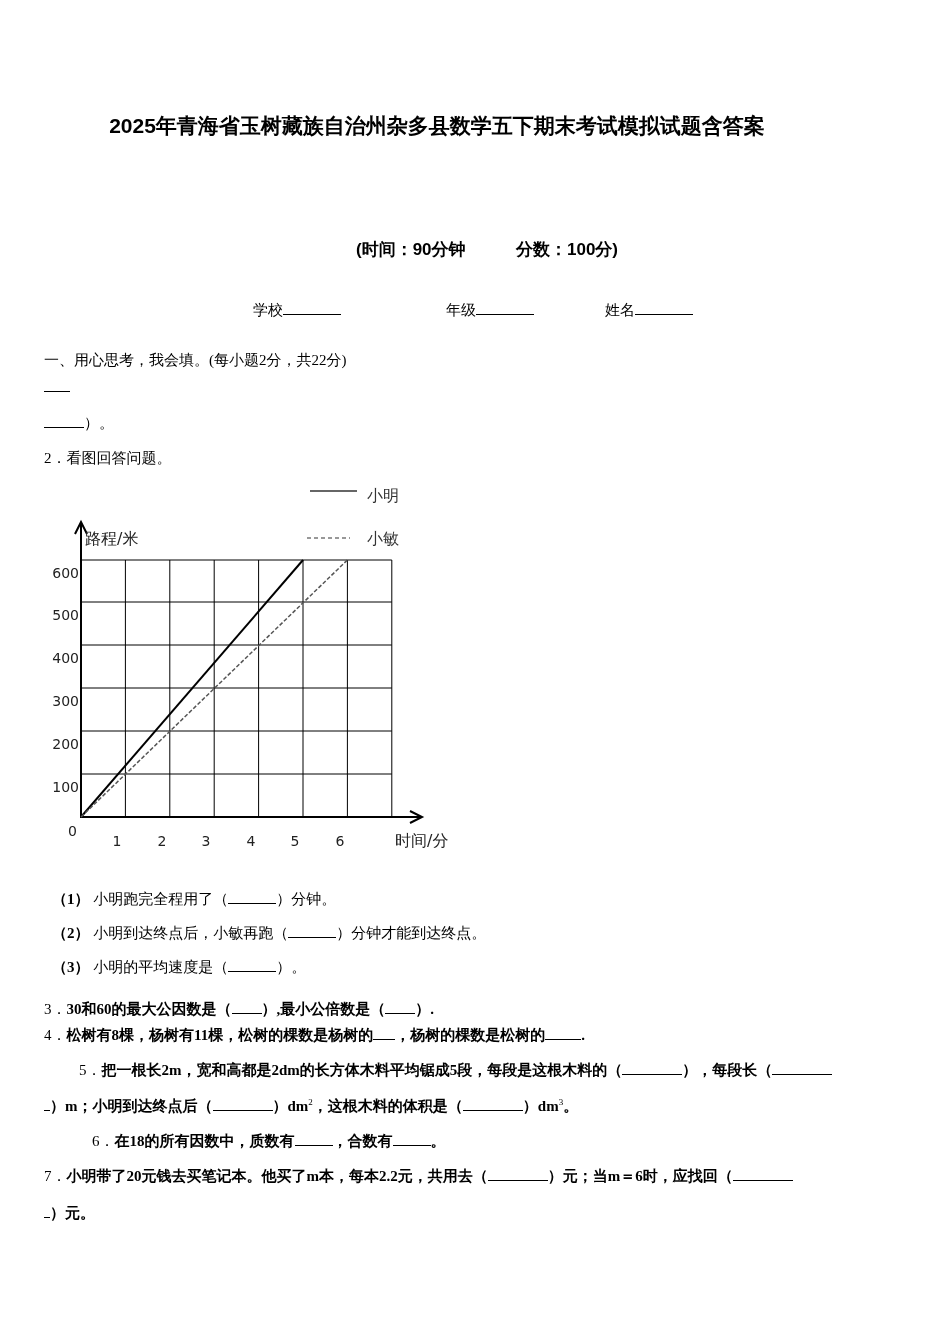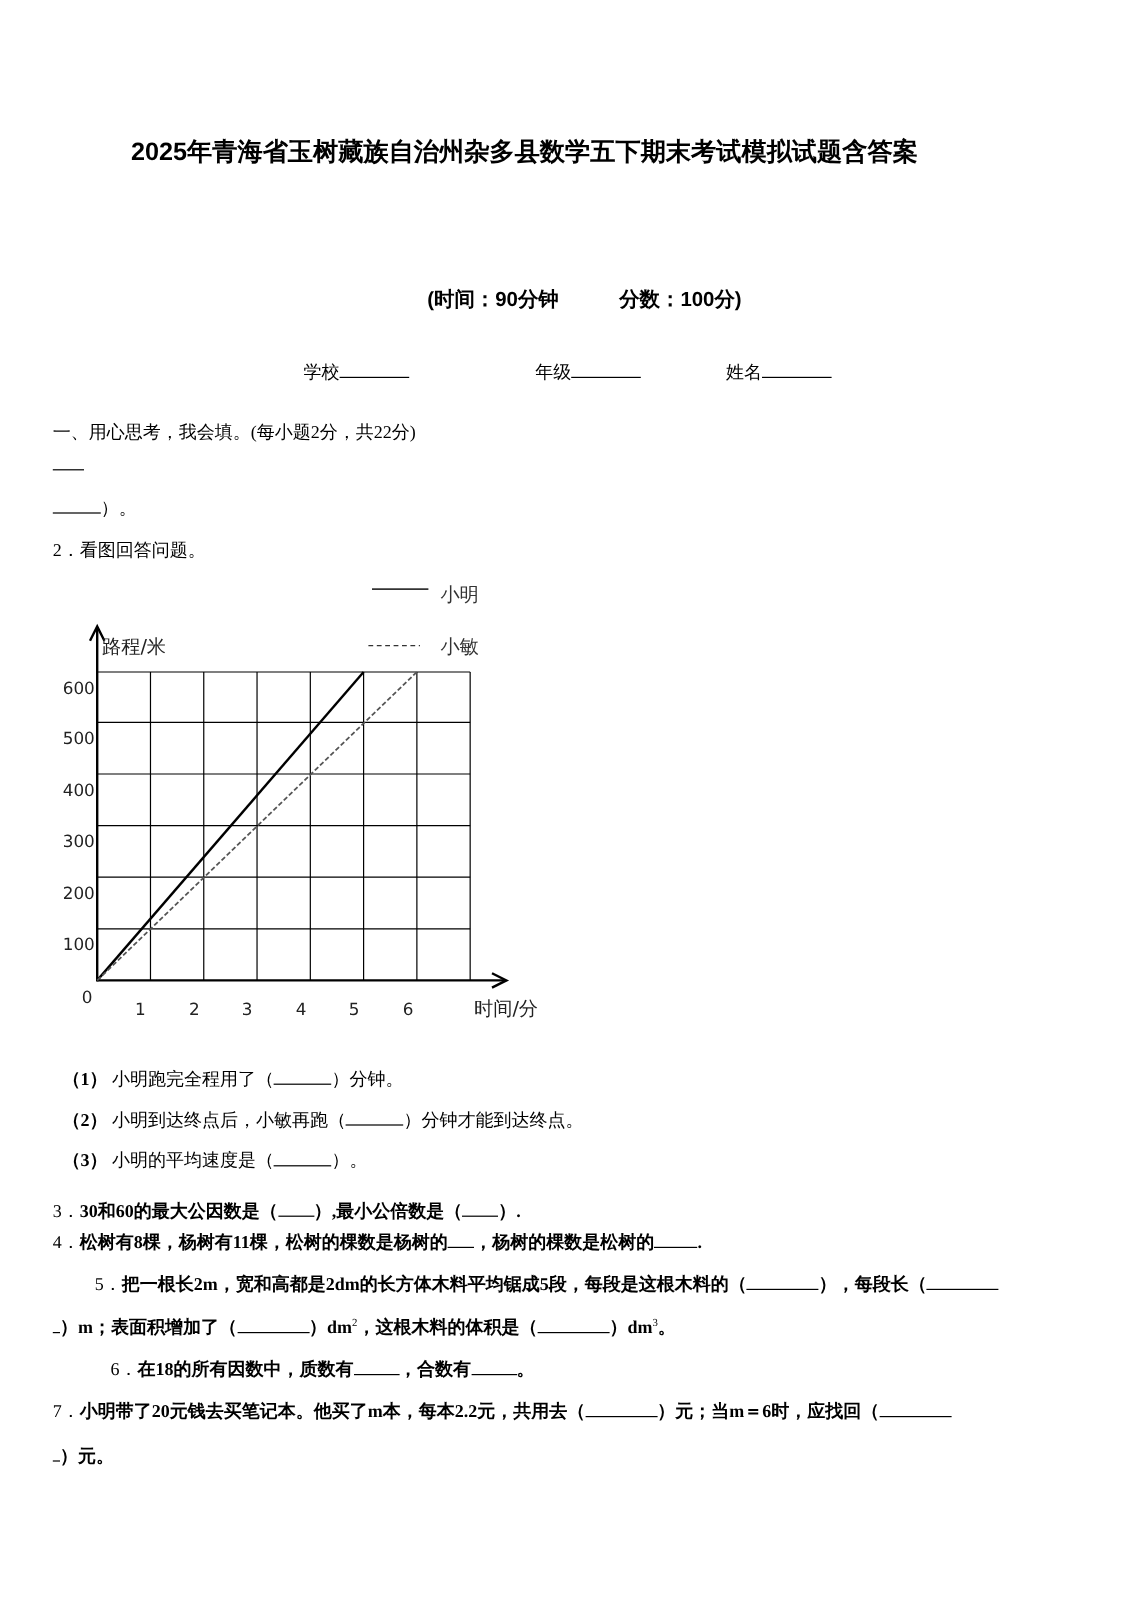--- a/index.html
+++ b/index.html
@@ -132,21 +132,21 @@
 </div>
 
 <div class="abs q" style="left:44px; top:1025px;">
   <span>4．</span><span class="bold">松树有8棵，杨树有11棵，松树的棵数是杨树的</span><span class="blank" style="width:22px;"></span><span class="bold">，杨树的棵数是松树的</span><span class="blank" style="width:36px;"></span><span class="bold">.</span>
 </div>
 
 <div class="abs q" style="left:44px; top:1060px;margin-left:35px;">
   <span>5．</span><span class="bold">把一根长2m，宽和高都是2dm的长方体木料平均锯成5段，每段是这根木料的（</span><span class="blank" style="width:60px;"></span><span class="bold">），每段长（</span><span class="blank" style="width:60px;"></span>
 </div>
 <div class="abs q" style="left:44px; top:1096px;">
-  <span class="blank" style="width:6px;"></span><span class="bold">）m；表面积增加了（</span><span class="blank" style="width:60px;"></span><span class="bold">）dm</span><sup>2</sup><span class="bold">，这根木料的体积是（</span><span class="blank" style="width:60px;"></span><span class="bold">）dm</span><sup>3</sup><span class="bold">。</span>
+  <span class="blank" style="width:6px;"></span><span class="bold">）m；小明到达终点后（</span><span class="blank" style="width:60px;"></span><span class="bold">）dm</span><sup>2</sup><span class="bold">，这根木料的体积是（</span><span class="blank" style="width:60px;"></span><span class="bold">）dm</span><sup>3</sup><span class="bold">。</span>
 </div>
 
 <div class="abs q" style="left:44px; top:1131px;margin-left:48px;">
   <span>6．</span><span class="bold">在18的所有因数中，质数有</span><span class="blank" style="width:38px;"></span><span class="bold">，合数有</span><span class="blank" style="width:38px;"></span><span class="bold">。</span>
 </div>
 
 <div class="abs q" style="left:44px; top:1166px;">
   <span>7．</span><span class="bold">小明带了20元钱去买笔记本。他买了m本，每本2.2元，共用去（</span><span class="blank" style="width:60px;"></span><span class="bold">）元；当m＝6时，应找回（</span><span class="blank" style="width:60px;"></span>
 </div>
 <div class="abs q" style="left:44px; top:1203px;">

